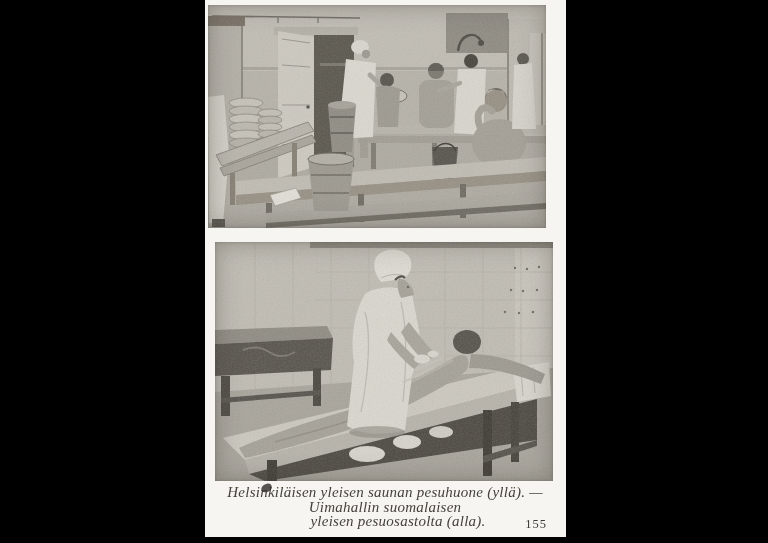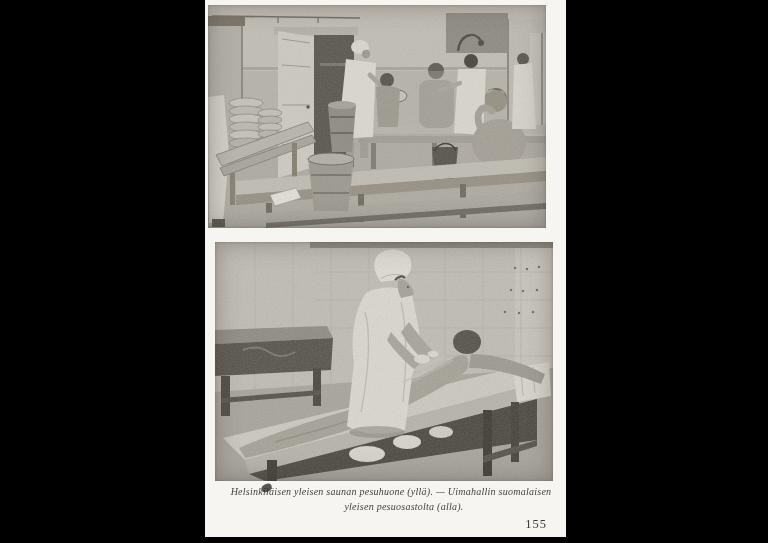--- a/index.html
+++ b/index.html
@@ -13,22 +13,22 @@
   }
   .photo{position:absolute;overflow:hidden;background:#b6b2a9;}
   .photo svg{display:block;width:100%;height:100%;}
   .photo::after{
     content:"";position:absolute;inset:0;pointer-events:none;
     box-shadow:inset 0 0 24px rgba(70,64,54,.40), inset 0 0 3px rgba(60,55,46,.35);
   }
   .photo-top{left:3px;top:5px;width:338px;height:223px;}
   .photo-bottom{left:10px;top:242px;width:338px;height:239px;}
   .caption{
-    position:absolute;left:13px;top:485px;width:346px;
-    text-align:center;font-style:italic;font-size:10px;line-height:14.5px;
+    position:absolute;left:7px;top:485px;width:346px;
+    text-align:center;font-style:italic;font-size:15px;line-height:14.5px;
     color:#45423c;letter-spacing:.25px;
   }
   .caption .line2{transform:translateX(13px);}
   .ink-blot{
     position:absolute;left:56px;top:484px;width:11px;height:8px;
     background:#2f2d29;border-radius:60% 40% 55% 45%;opacity:.8;
     transform:rotate(-18deg);
   }
   .page-number{
     position:absolute;right:19px;top:517px;

